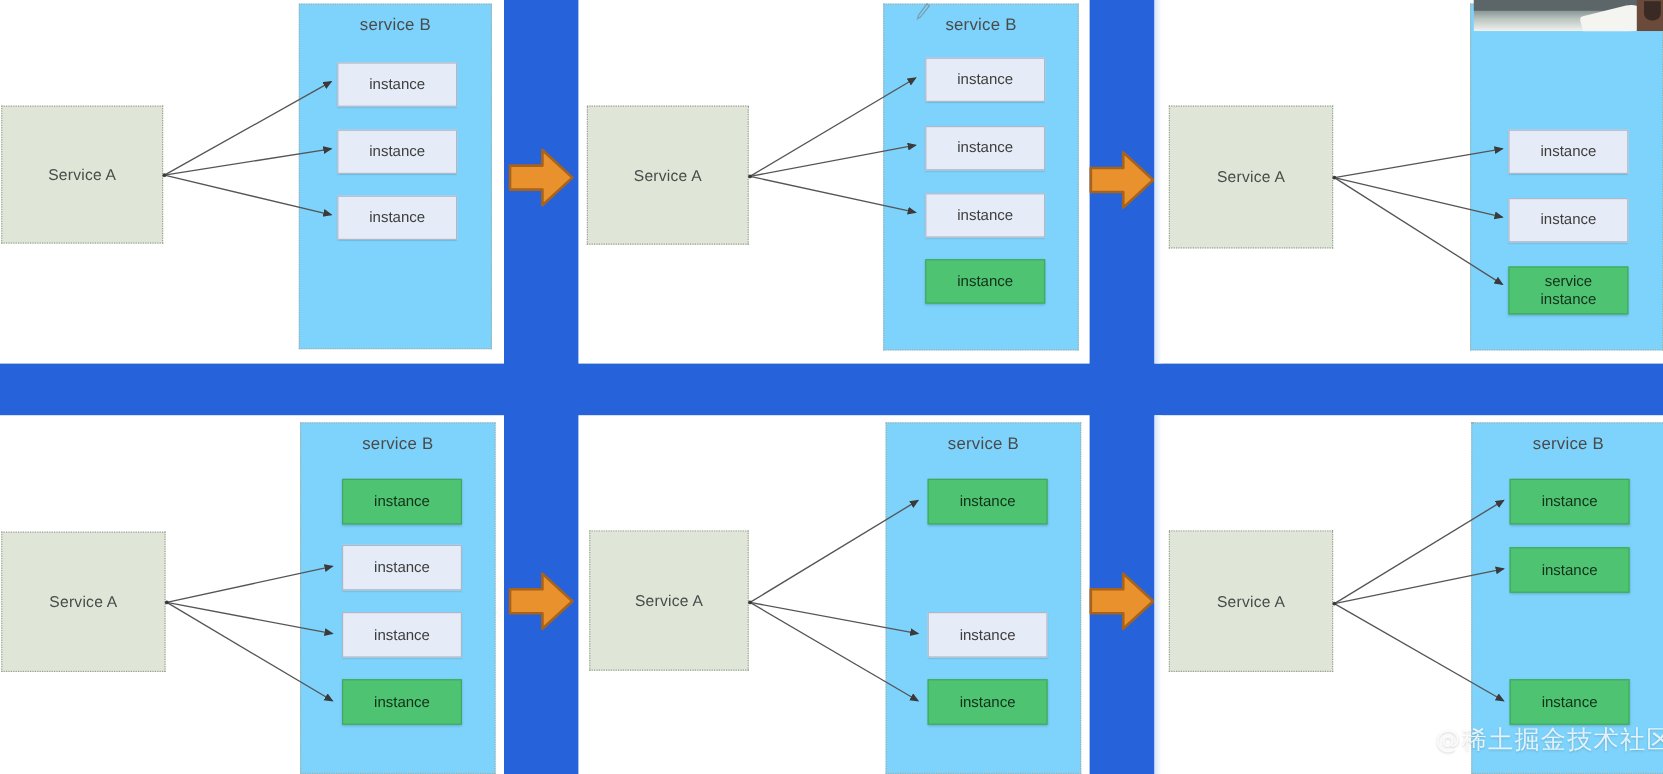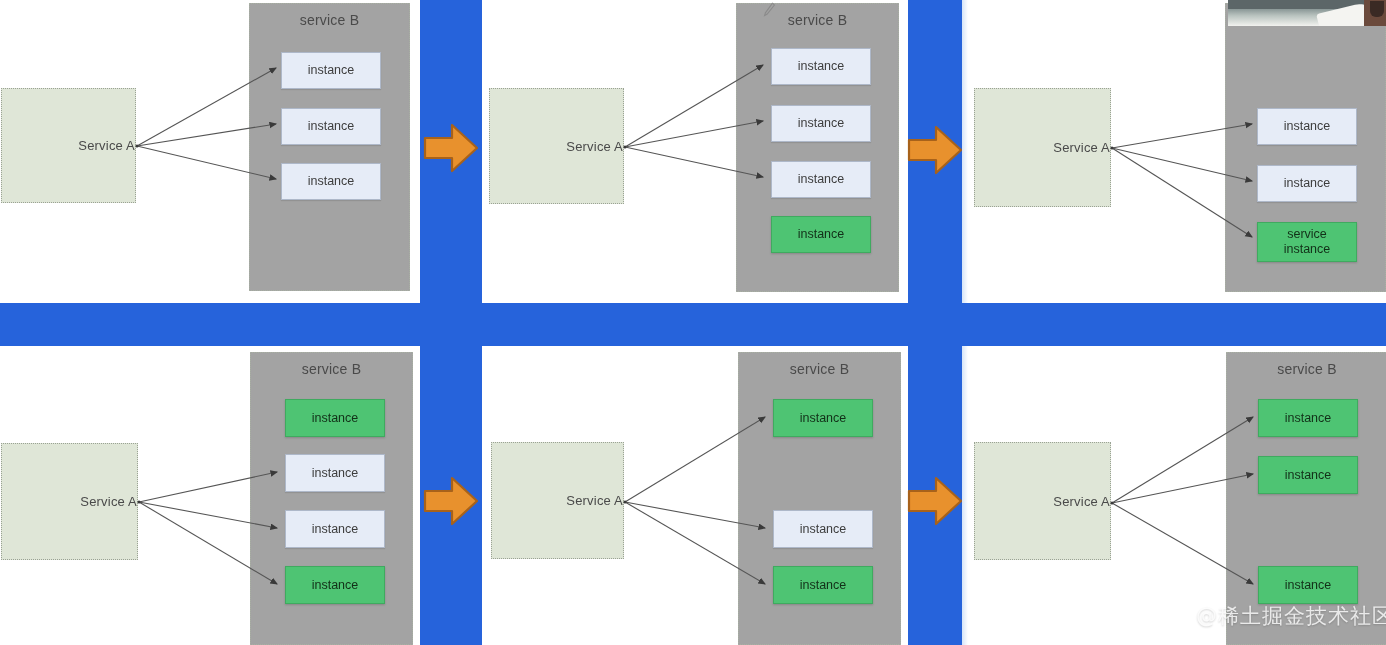--- a/index.html
+++ b/index.html
@@ -24,28 +24,28 @@
   
   .panel .edge-bleed{position:absolute;left:0;top:0;width:6px;height:100%;
     background:linear-gradient(90deg,#cfe0f7,#ffffff);opacity:.85;}
 
   
   .svcA{
     position:absolute;
     background:#dfe6d7;
     border:1px dotted #9aa294;
     box-sizing:border-box;
-    display:flex;align-items:center;justify-content:flex-end;
+    display:flex;align-items:center;justify-content:center;
     color:#4a4a4a;font-size:13px;letter-spacing:.2px;
   }
 
   
   .svcB{
     position:absolute;
-    background:#a3a3a3;
+    background:#7dd3fc;
     border:1px dotted #a8b0a2;
     box-sizing:border-box;
   }
   .svcB .title{
     position:absolute;left:0;right:0;top:8px;
     text-align:center;color:#4a4a4a;font-size:14px;letter-spacing:.2px;
   }
   .svcB.p3title .title{top:6px;}
 
   

